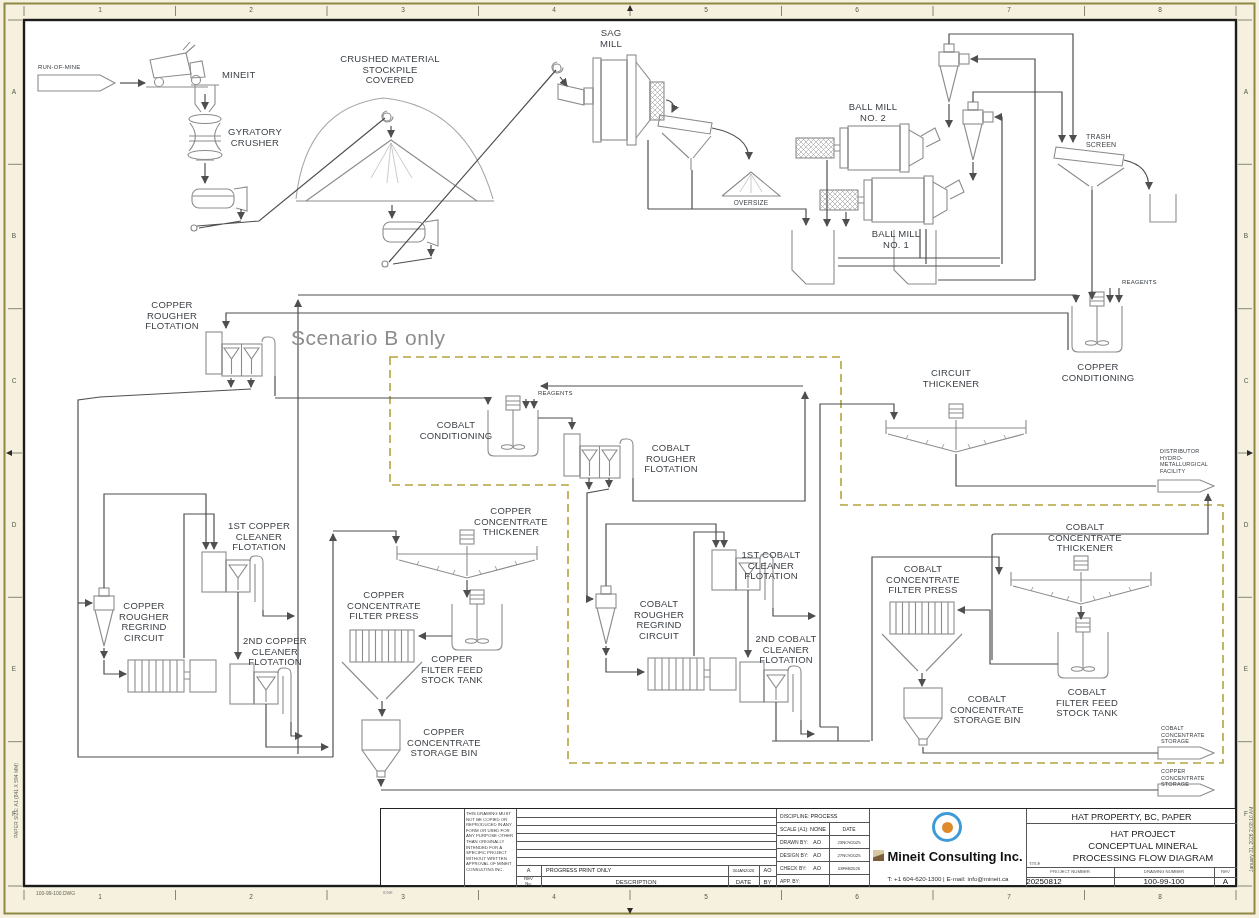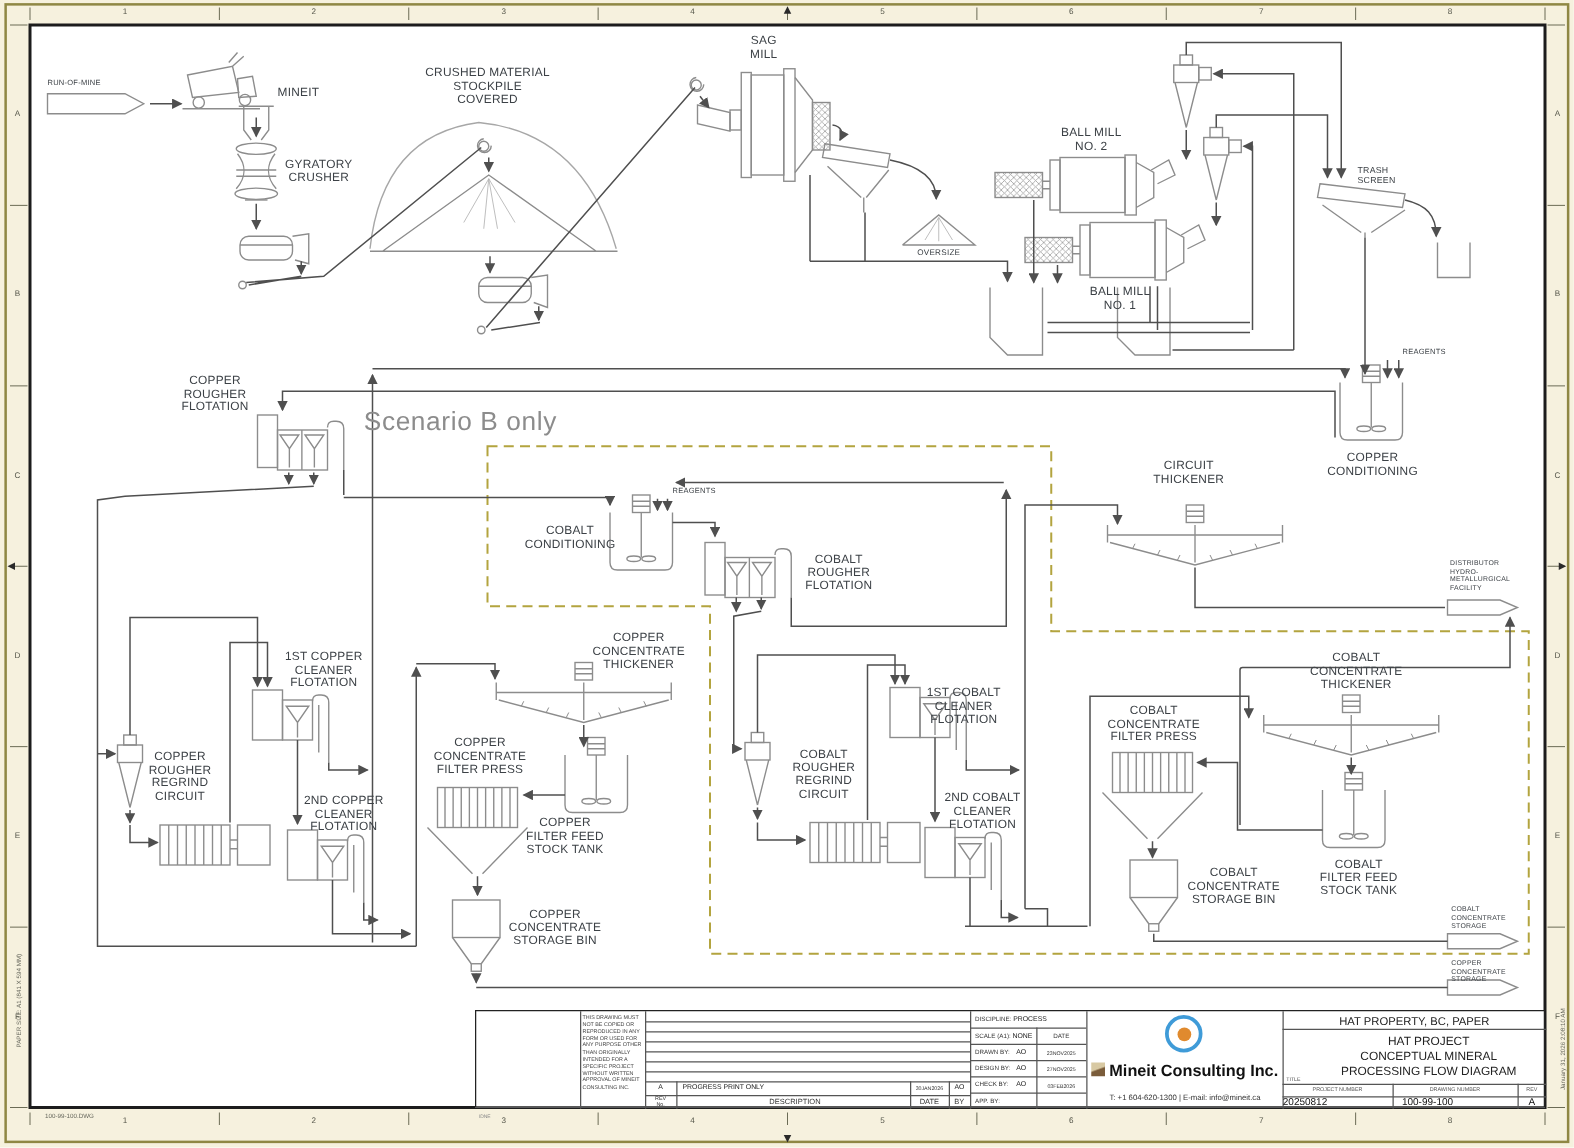--- a/index.html
+++ b/index.html
@@ -502,17 +502,17 @@
 
   <div class="cell c" style="left:645px;top:3px;width:211px;font-size:9px;color:#222">HAT PROPERTY, BC, PAPER</div>
   <div class="cell c" style="left:674px;top:19px;width:176px;font-size:9.5px;line-height:12px;color:#222;white-space:pre-line">HAT PROJECT
 CONCEPTUAL MINERAL
 PROCESSING FLOW DIAGRAM</div>
   <div class="cell" style="left:648px;top:52px;font-size:4.2px;color:#555">TITLE</div>
   <div class="cell c" style="left:645px;top:60px;width:88px;font-size:4.3px;color:#555">PROJECT NUMBER</div>
   <div class="cell c" style="left:733px;top:60px;width:100px;font-size:4.3px;color:#555">DRAWING NUMBER</div>
   <div class="cell c" style="left:833px;top:60px;width:23px;font-size:4.3px;color:#555">REV</div>
   <div class="cell c" style="left:619px;top:68px;width:88px;font-size:8px;color:#111">20250812</div>
-  <div class="cell c" style="left:711px;top:68px;width:100px;font-size:8px;color:#111">100-99-100</div>
+  <div class="cell c" style="left:733px;top:68px;width:100px;font-size:8px;color:#111">100-99-100</div>
   <div class="cell c" style="left:833px;top:68px;width:23px;font-size:8px;color:#111">A</div>
 </div>
 
 </div>
 
 </body></html>

